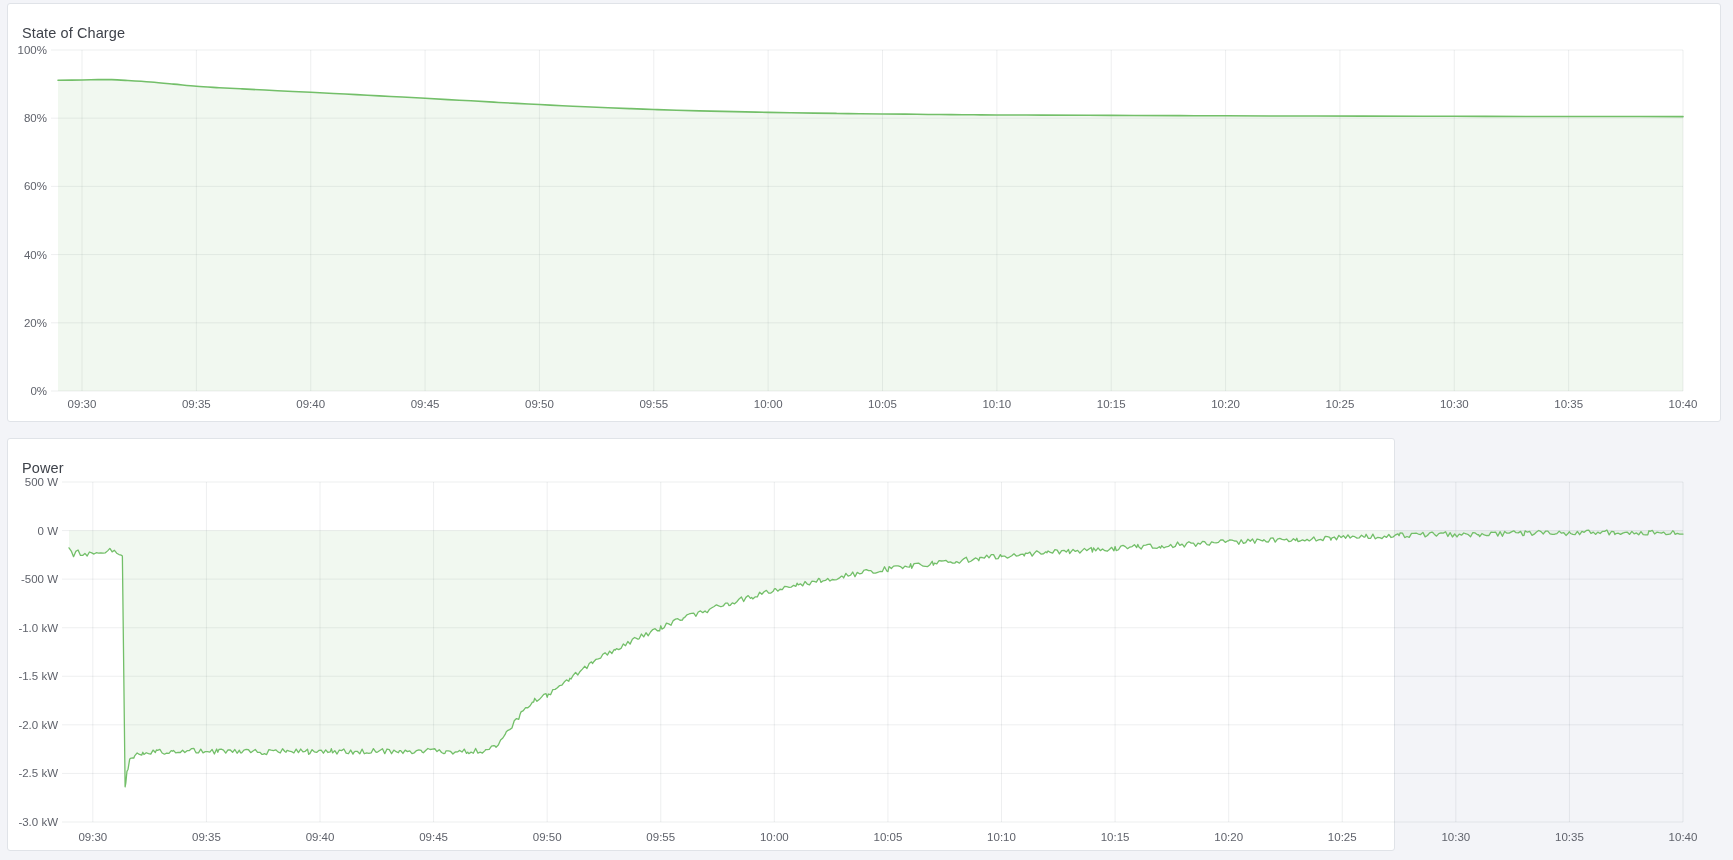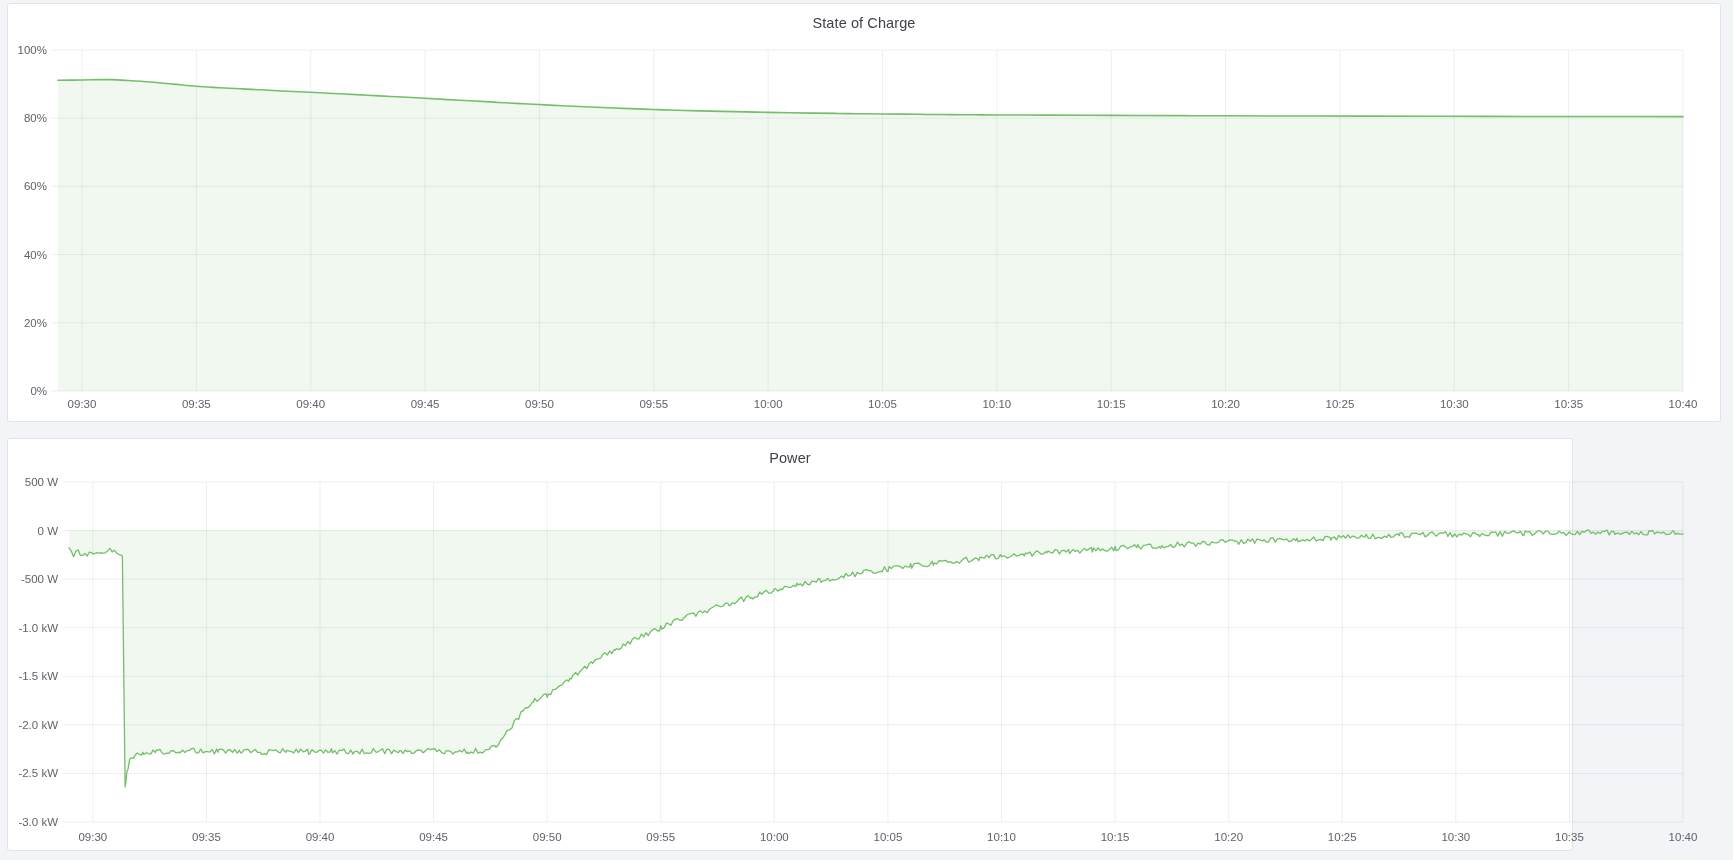--- a/index.html
+++ b/index.html
@@ -10,21 +10,21 @@
   }
   .panel{
     position:absolute;
     background:var(--panel-bg,#fff);
     border:1px solid var(--panel-border,#e0e3e8);
     border-radius:3px;
     box-sizing:border-box;
   }
   .panel-title{
     position:absolute;top:7px;left:0;right:0;
-    margin:4px;text-align:center;
+    margin:14px;text-align:left;
     font-size:14.5px;font-weight:500;letter-spacing:.1px;
     color:var(--title-text,#3e424a);
     cursor:pointer;z-index:2;
   }
   .chart{position:absolute;inset:0;}
   .chart svg{position:absolute;left:0;top:0;display:block;}
   svg text{
     font-family:"Liberation Sans",sans-serif;
     font-size:11.5px;
     fill:var(--axis-text,#5f626b);
@@ -82,21 +82,21 @@
             <text x="39" y="391" text-anchor="end">0%</text>
             <text x="39" y="322.8" text-anchor="end">20%</text>
             <text x="39" y="254.6" text-anchor="end">40%</text>
             <text x="39" y="186.4" text-anchor="end">60%</text>
             <text x="39" y="118.19999999999999" text-anchor="end">80%</text>
             <text x="39" y="50" text-anchor="end">100%</text>
           </g>
         </svg>
       </div>
   </section>
-  <section class="panel" id="panel-1" style="left: 7px; top: 438px; width: 1566px; height: 413px;">
+  <section class="panel" id="panel-1" style="left: 7px; top: 438px; width: 1388px; height: 413px;">
     <h2 class="panel-title">Power</h2>
     <div class="chart" id="chart-1">
         <svg width="1712" height="411" viewBox="0 0 1712 411">
           <g>
             <line x1="84.85221674876847" y1="43" x2="84.85221674876847" y2="383" stroke="rgba(40,46,60,0.08)" stroke-width="1"></line>
             <line x1="198.4342012667136" y1="43" x2="198.4342012667136" y2="383" stroke="rgba(40,46,60,0.08)" stroke-width="1"></line>
             <line x1="312.0161857846587" y1="43" x2="312.0161857846587" y2="383" stroke="rgba(40,46,60,0.08)" stroke-width="1"></line>
             <line x1="425.5981703026038" y1="43" x2="425.5981703026038" y2="383" stroke="rgba(40,46,60,0.08)" stroke-width="1"></line>
             <line x1="539.180154820549" y1="43" x2="539.180154820549" y2="383" stroke="rgba(40,46,60,0.08)" stroke-width="1"></line>
             <line x1="652.7621393384941" y1="43" x2="652.7621393384941" y2="383" stroke="rgba(40,46,60,0.08)" stroke-width="1"></line>

